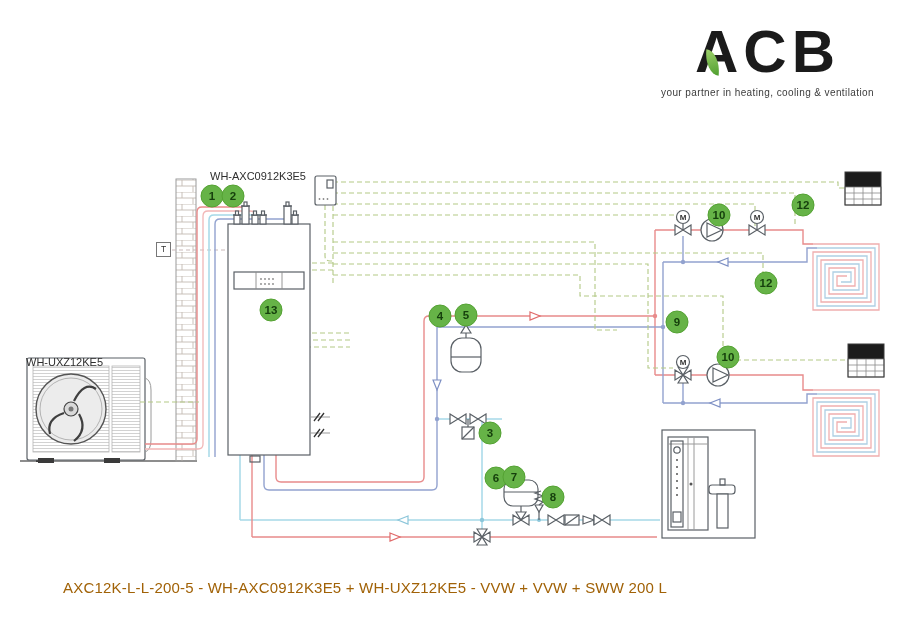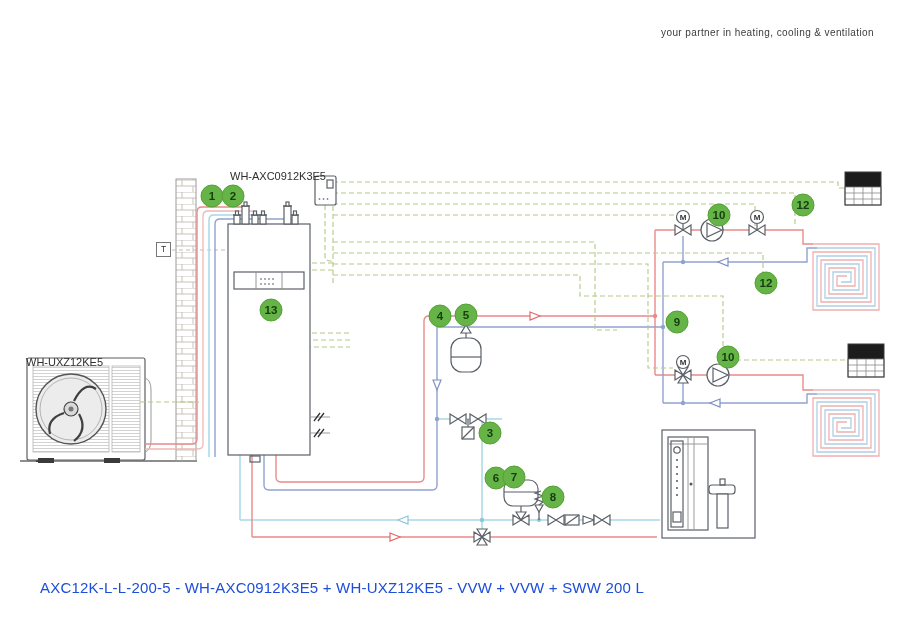--- a/index.html
+++ b/index.html
@@ -25,22 +25,22 @@
   .arr-c{fill:#fff;stroke:#8cc6da;stroke-width:1.2}
 
   .marker circle{fill:#66b347;stroke:#54a233;stroke-width:1}
   .marker text{font-size:11.5px;font-weight:bold;fill:#16400d;text-anchor:middle}
   .mtxt{font-size:8px;font-weight:bold;fill:#333;text-anchor:middle}
 
   
   .lbl{position:absolute;font-size:11px;color:#2e2e2e;white-space:nowrap}
   .tbox{position:absolute;left:156px;top:242px;width:13px;height:13px;border:1px solid #777;
         font-size:8.5px;line-height:13px;text-align:center;color:#333;background:#fff}
-  .caption{position:absolute;left:40px;top:579px;width:650px;
-           font-size:15px;color:#1d4ed8;letter-spacing:.2px}
+  .caption{position:absolute;left:40px;top:579px;width:650px;text-align:center;
+           font-size:15px;color:#a16207;letter-spacing:.2px}
   .logo{position:absolute;left:655px;top:22px;width:225px;text-align:center}
   .logo-brand{position:relative;font-weight:900;font-size:60px;line-height:1;
               letter-spacing:5px;color:#1b1b1b}
   .leaf{position:absolute;left:50px;top:28px;width:15px;height:25px;
         background:linear-gradient(160deg,#9ed16b,#4f9e2f);
         border-radius:0 100% 0 100%;transform:rotate(6deg)}
   .tagline{margin-top:5px;font-size:10px;font-weight:normal;color:#3c3c3c;
            letter-spacing:.4px;white-space:nowrap}
 </style>
 </head>
@@ -370,21 +370,25 @@
           <text y="4">12</text>
         </g>
     <g class="marker" transform="translate(271,310)">
           <circle r="11"></circle>
           <text y="4">13</text>
         </g>
   </g>
 </svg>
 
 <div class="logo">
+  <div class="logo-brand">
+    <span>ACB</span>
+    <span class="leaf"></span>
+  </div>
   <div class="tagline">your partner in heating, cooling &amp; ventilation</div>
 </div>
 
-<div class="lbl" style="left:230px;top:170px">WH-AXC0912K3E5</div>
+<div class="lbl" style="left:210px;top:170px">WH-AXC0912K3E5</div>
 <div class="lbl" style="left:26px;top:356px">WH-UXZ12KE5</div>
 <div class="tbox">T</div>
 <div class="caption">AXC12K-L-L-200-5 - WH-AXC0912K3E5 + WH-UXZ12KE5 - VVW + VVW + SWW 200 L</div>
 
 </div>
 
 </body></html>

